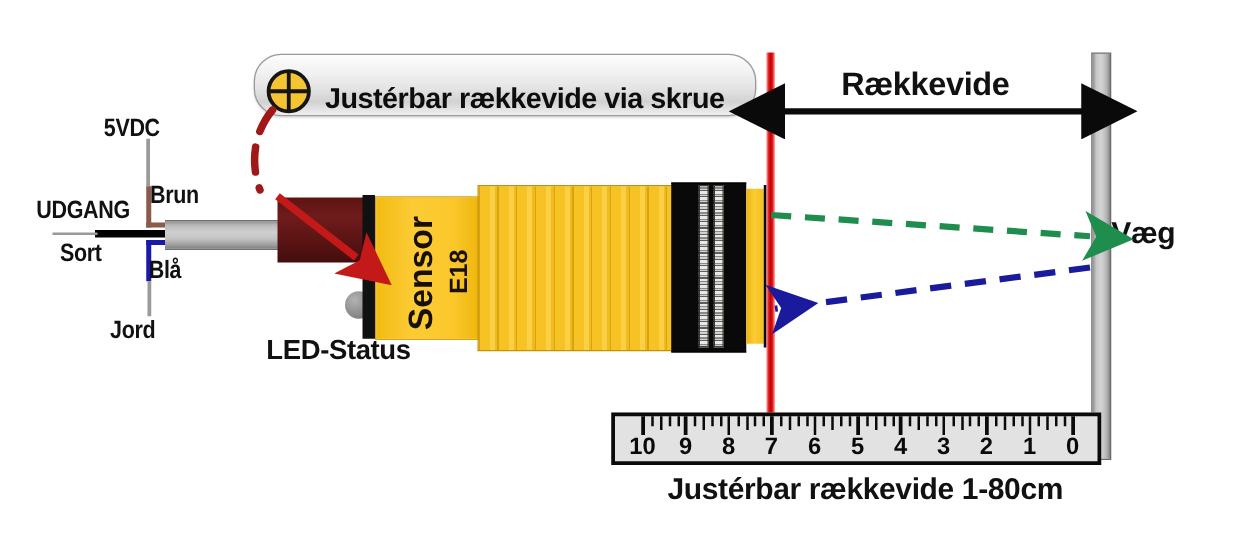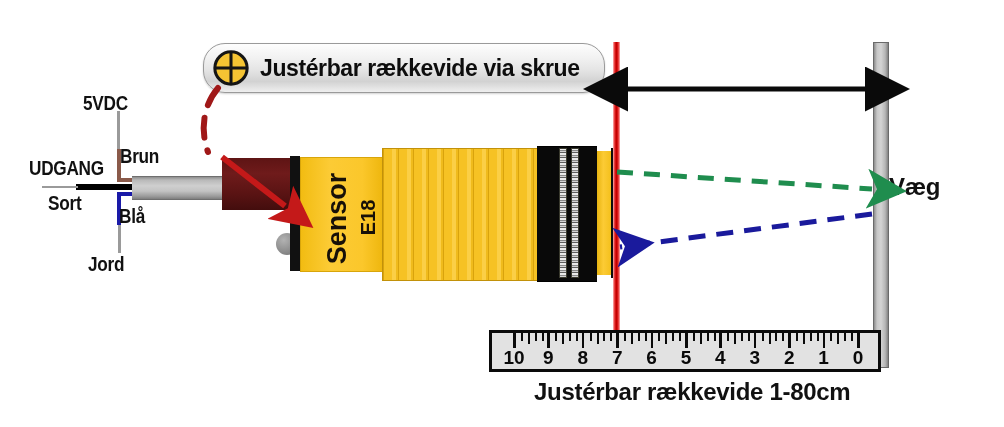--- a/index.html
+++ b/index.html
@@ -111,21 +111,21 @@
   }
 
   
   .callout {
     position: absolute;
     border-radius: 22px;
     background: linear-gradient(to bottom, #fdfdfd 0%, #f1f1f1 30%, #e4e4e4 55%, #d2d2d2 78%, #efefef 100%);
     border: 1.5px solid #9a9a9a;
     box-shadow: 0 1px 2px rgba(0,0,0,0.18);
     display: flex;
-    align-items: center;
+    align-items: flex-end;
   }
   .screw-icon {
     width: 38px; height: 38px;
     flex: 0 0 38px;
     margin-left: 8px;
   }
   .callout-text {
     font-family: "Liberation Sans", sans-serif;
     font-weight: bold;
     font-size: 23px;
@@ -211,37 +211,39 @@
 
   <div class="sensor-barrel" style="left:382px; top:148px; width:155px; height:131px;"></div>
 
   <div class="sensor-head" style="left:537px; top:146px; width:60px; height:134px;"></div>
   <div class="thread" style="left:559px; top:148px; width:8px; height:130px;"></div>
   <div class="thread" style="left:571px; top:148px; width:8px; height:130px;"></div>
 
   <div class="lens-yellow" style="left:597px; top:151px; width:14px; height:124px;"></div>
   <div class="lens-black" style="left:611px; top:148px; width:7px; height:130px;"></div>
 
+  <div class="lbl" style="left:213px; top:267px; font-size:22px;">LED-Status</div>
 
   <div class="callout" style="left:203px; top:43px; width:400px; height:48px;">
     <span class="screw-icon">
       <svg viewBox="0 0 40 40" width="38" height="38">
         <circle cx="20" cy="20" r="17" fill="#f5c433" stroke="#151515" stroke-width="3.2"></circle>
         <line x1="20" y1="3.5" x2="20" y2="36.5" stroke="#151515" stroke-width="3.2"></line>
         <line x1="3.5" y1="20" x2="36.5" y2="20" stroke="#151515" stroke-width="3.2"></line>
       </svg>
     </span>
     <span class="callout-text">Justérbar rækkevide via skrue</span>
   </div>
 
   <div class="red-line" style="left:613px; top:42px; width:7px; height:330px;"></div>
 
   <div class="wall" style="left:873px; top:42px; width:14px; height:324px;"></div>
   <div class="lbl" style="left:889px; top:173px; font-size:24px;">Væg</div>
 
+  <div class="lbl" style="left:673px; top:52px; font-size:26px;">Rækkevide</div>
 
   <svg class="overlay">
     <defs>
       <marker id="arrL" markerWidth="9" markerHeight="9" refX="8" refY="4.5" orient="auto" markerUnits="strokeWidth">
         <path d="M9,0 L0,4.5 L9,9 Z" fill="#0a0a0a"></path>
       </marker>
       <marker id="arrR" markerWidth="9" markerHeight="9" refX="1" refY="4.5" orient="auto" markerUnits="strokeWidth">
         <path d="M0,0 L9,4.5 L0,9 Z" fill="#0a0a0a"></path>
       </marker>
       <marker id="grnHead" markerWidth="8" markerHeight="8" refX="1" refY="4" orient="auto" markerUnits="strokeWidth">

